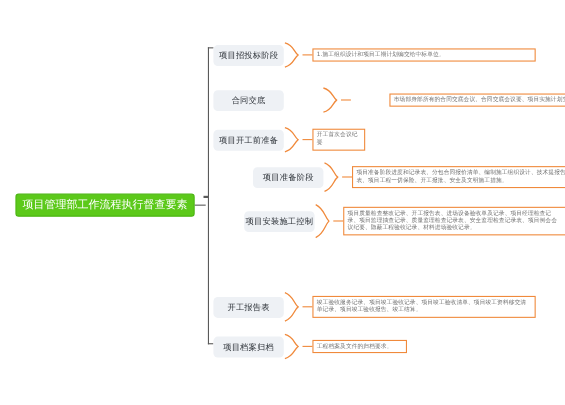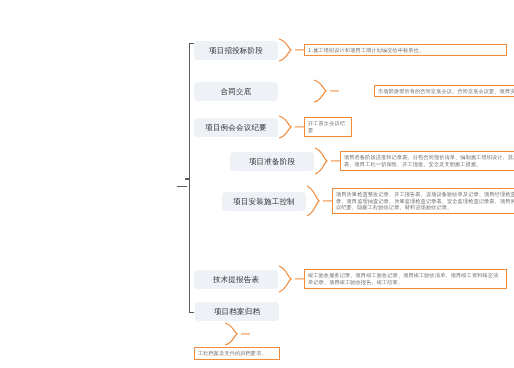--- a/index.html
+++ b/index.html
@@ -55,21 +55,21 @@
   }
 
   
   .row{
     position:absolute;
     left:194px;
     display:flex;
     align-items:center;
   }
   .node-label{
-    width:84px;
+    width:64px;
     min-height:19px;
     background:#eef1f5;
     border-radius:4px;
     display:flex;align-items:center;justify-content:center;
     box-sizing:border-box;
     padding:3px 2px;
     flex:0 0 auto;
   }
   .node-label span{
     font-size:7.5px;
@@ -108,20 +108,23 @@
     letter-spacing:0.1px;
     text-align:left;
     word-break:break-all;
   }
 </style>
 </head>
 <body>
 
 <div id="canvas">
 
+  <div class="root-node">
+    <span class="root-label">项目管理部工作流程执行督查要素</span>
+  </div>
 
   <div class="root-stub"></div>
 
   <div class="spine">
     <div class="vline"></div>
     <div class="tick-top"></div>
     <div class="tick-bot"></div>
     <div class="tick-mid"></div>
   </div>
 
@@ -150,21 +153,21 @@
       </svg>
       <div class="dash"></div>
     </div>
     <div class="content-box" style="width:203px;">
       <p>市场部身部所有的合同交底会议、合同交底会议要、项目实施计划交底会</p>
     </div>
   </div>
 
   <div class="row" style="top:114px;">
     <div class="node-label">
-      <span>项目例会会议纪要</span>
+      <span>项目开工前准备</span>
     </div>
     <div class="connector">
       <svg width="14" height="24" viewBox="0 0 14 24">
         <path d="M1 1 C9 3, 9 9, 13 12 C9 15, 9 21, 1 23" fill="none" stroke="#f08a3c" stroke-width="1.2"></path>
       </svg>
       <div class="dash"></div>
     </div>
     <div class="content-box" style="width:48px;">
       <p>开工首次会议纪要</p>
     </div>
@@ -196,34 +199,34 @@
       <div class="dash"></div>
     </div>
     <div class="content-box" style="width:203px;">
       <p>项目质量检查整改记录、开工报告表、进场设备验收单及记录、项目经理检查记录、项目监理抽查记录、质量监理检查记录表、安全监理检查记录表、项目例会会议纪要、隐蔽工程验收记录、材料进场验收记录。</p>
     </div>
   </div>
 
 
   <div class="row" style="top:266px;">
     <div class="node-label">
-      <span>技术提报告表</span>
+      <span>开工报告表</span>
     </div>
     <div class="connector">
       <svg width="14" height="28" viewBox="0 0 14 28">
         <path d="M1 1 C9 4, 9 11, 13 14 C9 17, 9 24, 1 27" fill="none" stroke="#f08a3c" stroke-width="1.2"></path>
       </svg>
       <div class="dash"></div>
     </div>
     <div class="content-box" style="width:203px;">
       <p>竣工验收服务记录、项目竣工验收记录、项目竣工验收清单、项目竣工资料移交清单记录、项目竣工验收报告、竣工结算。</p>
     </div>
   </div>
 
-  <div class="row" style="top:302px;flex-direction:column;">
+  <div class="row" style="top:302px;">
     <div class="node-label">
       <span>项目档案归档</span>
     </div>
     <div class="connector">
       <svg width="14" height="24" viewBox="0 0 14 24">
         <path d="M1 1 C9 3, 9 9, 13 12 C9 15, 9 21, 1 23" fill="none" stroke="#f08a3c" stroke-width="1.2"></path>
       </svg>
       <div class="dash"></div>
     </div>
     <div class="content-box" style="width:86px;">

